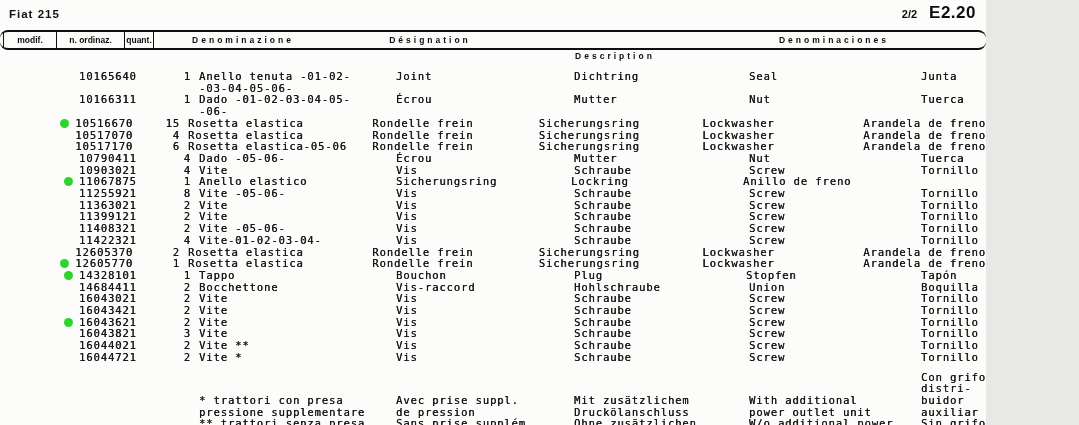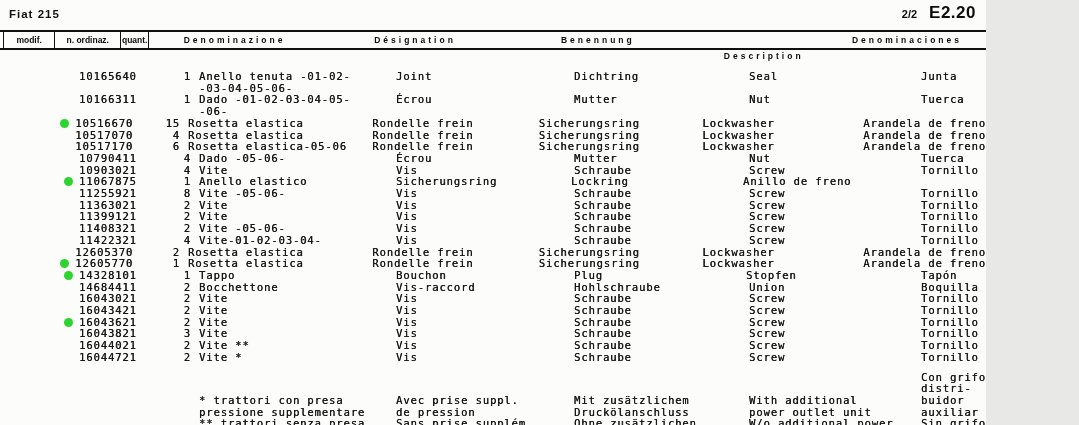--- a/index.html
+++ b/index.html
@@ -18,21 +18,21 @@
     position:absolute;right:10px;top:3px;display:flex;align-items:baseline;gap:12px;
     font-family:"Liberation Sans",sans-serif;color:#0d0d0d;
   }
   .page-ind{font-size:11px;font-weight:bold;}
   .sect-code{font-size:17px;font-weight:bold;letter-spacing:.5px;}
   
   .hband{
     position:absolute;left:0;right:0;top:30px;height:20px;
     border-top:2px solid #101010;border-bottom:2px solid #101010;
     display:flex;padding-left:3px;box-sizing:border-box;
-    font-family:"Liberation Sans",sans-serif;font-weight:bold;font-size:8.5px;color:#0d0d0d;
+    font-family:"Liberation Sans",sans-serif;font-weight:bold;font-size:8.5px;color:#0d0d0d;border-radius:8px;
   }
   .hcell{display:flex;align-items:center;justify-content:center;box-sizing:border-box;height:100%;}
   .hcell.sep{border-left:1.5px solid #101010;}
   .h-mod{width:53px;}
   .h-num{width:68px;}
   .h-qty{width:29px;}
   .h-it{width:227px;}
   .h-fr{width:178px;}
   .h-de{width:175px;}
   .h-en{width:172px;margin-top:16px;}
@@ -86,23 +86,20 @@
         <span>n. ordinaz.</span>
       </div>
     <div class="hcell sep h-qty">
         <span>quant.</span>
       </div>
     <div class="hcell sep lang h-it">
         <span>Denominazione</span>
       </div>
     <div class="hcell lang h-fr">
         <span>Désignation</span>
-      </div>
-    <div class="hcell lang h-de">
-        <span>Benennung</span>
       </div>
     <div class="hcell lang h-en">
         <span>Description</span>
       </div>
     <div class="hcell lang h-es">
         <span>Denominaciones</span>
       </div>
   </div>
 
   <div class="tbody">

